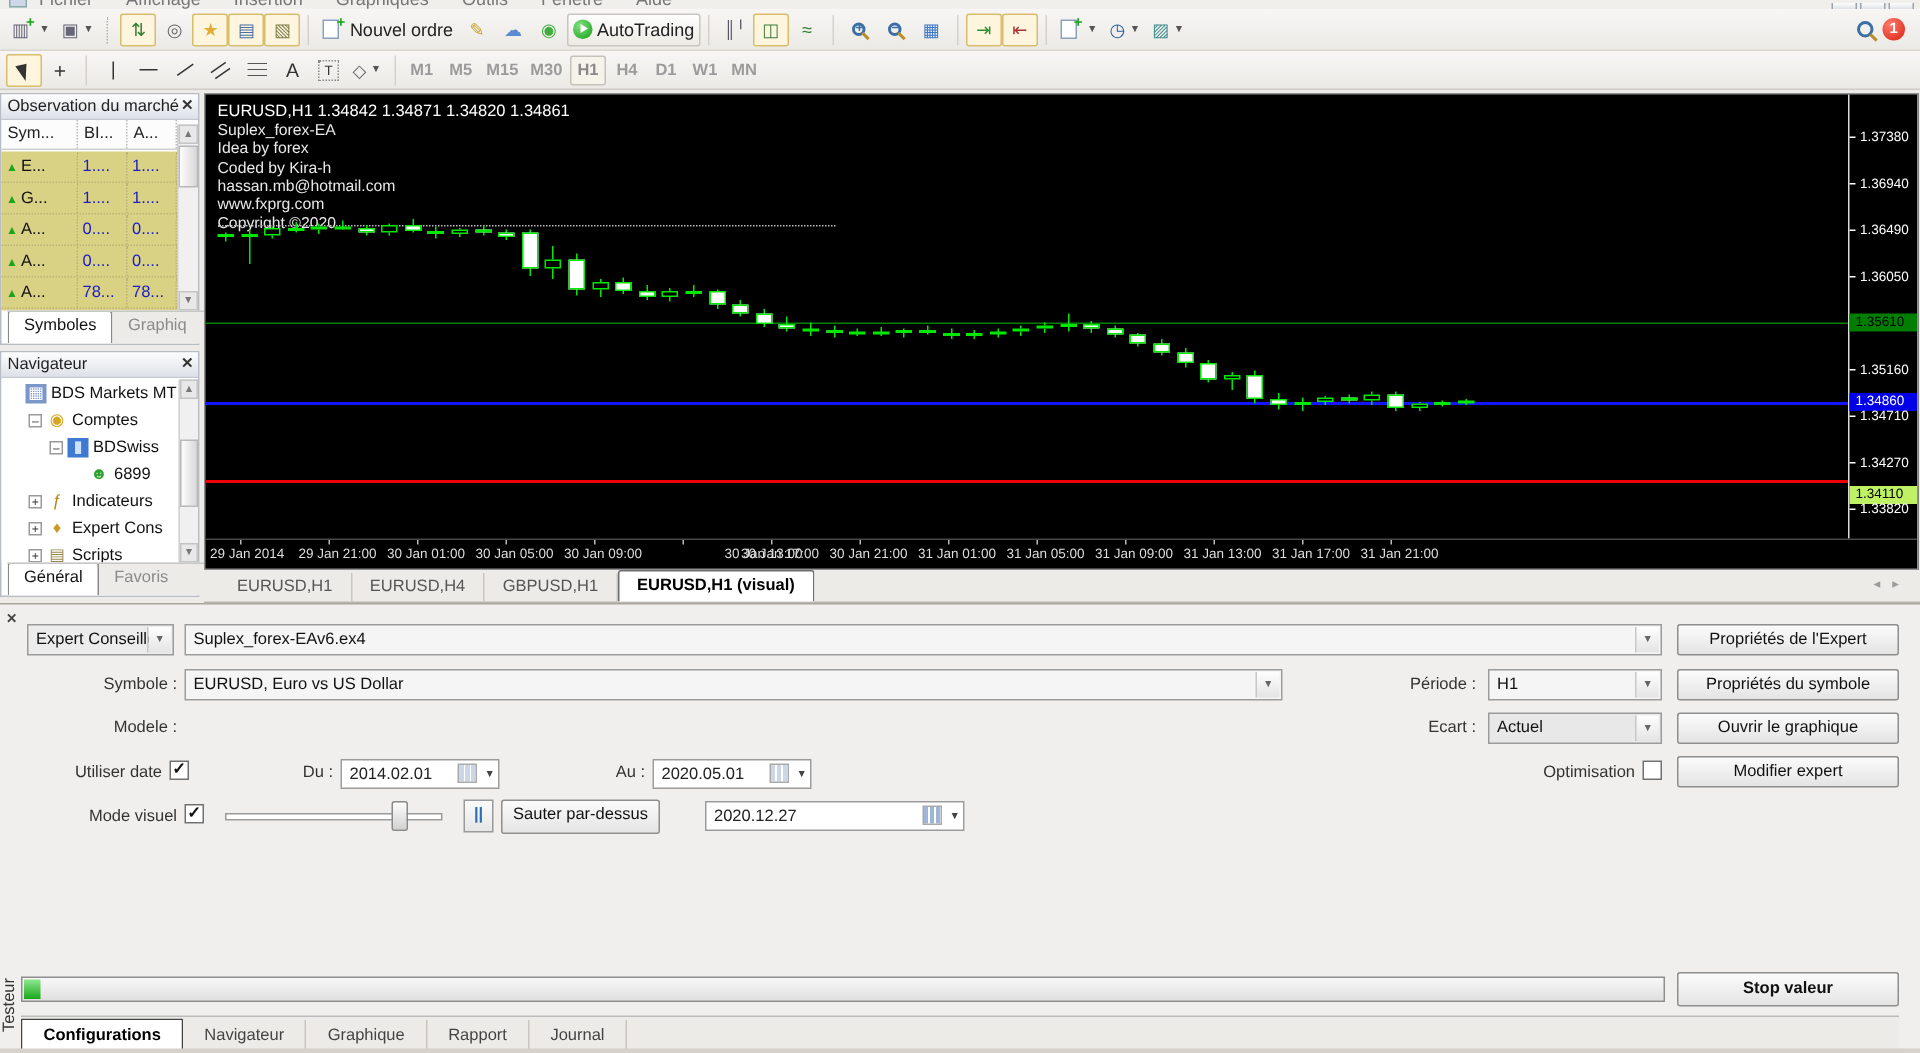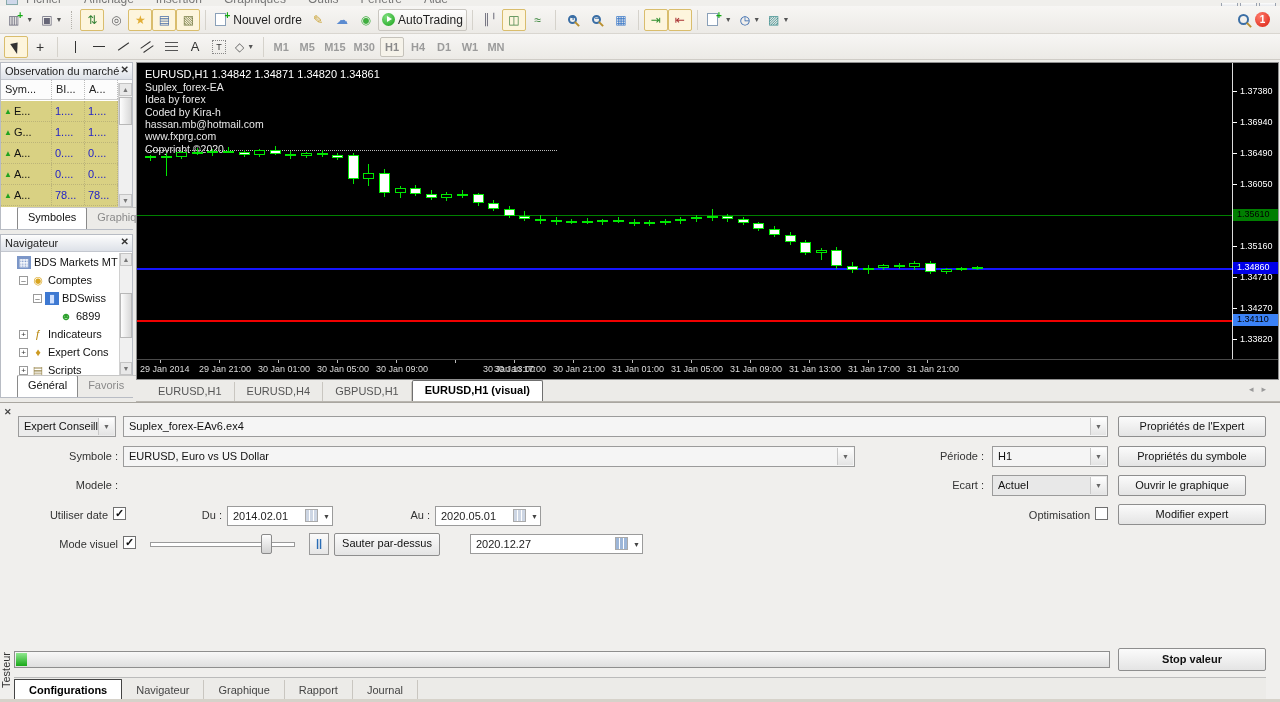--- a/index.html
+++ b/index.html
@@ -51,21 +51,21 @@
   .mwc-sym { width:51px; } .mwc-bid { width:33px; } .mwc-ask { width:33px; }
   #mw-rows { position:absolute; left:0; top:38px; width:119px; bottom:22px; background:#d9d183; }
   .mw-row { display:flex; height:21px; border-bottom:1px dotted #bcb478; align-items:center; }
   .mw-cell { font-size:11px; color:#1d1dc8; padding-left:3px; border-right:1px dotted #bcb478; height:100%; display:flex; align-items:center; }
   .mw-sym { width:51px; color:#111; }
   .mw-bid,.mw-ask { width:33px; }
   .mw-arrow { color:#1fa41f; font-size:8px; margin-right:2px; }
   .vscroll { position:absolute; right:0; width:14px; background:#f0f0f0; border-left:1px solid #d0d0d0; }
   .vscroll .arr { position:absolute; left:0; width:13px; height:13px; background:#e8e8e8; border:1px solid #c4c4c4; color:#777; font-size:7px; text-align:center; line-height:12px; }
   .vscroll .thumb { position:absolute; left:0; width:13px; background:linear-gradient(90deg,#fdfdfd,#d8d8d8); border:1px solid #b8b8b8; }
-  .ptabs { position:absolute; left:16px; bottom:0; width:100%; height:22px; background:#ecebe8; border-top:1px solid #c6c6c6; display:flex; font-size:11px; overflow:hidden; }
+  .ptabs { position:absolute; left:4px; bottom:0; width:100%; height:22px; background:#ecebe8; border-top:1px solid #c6c6c6; display:flex; font-size:11px; overflow:hidden; }
   .ptab { padding:3px 10px; color:#8a8a8a; white-space:nowrap; }
   .ptab.active { background:#fff; border:1px solid #8a8a8a; border-bottom:none; color:#111; margin-top:-1px; border-radius:2px 2px 0 0; }
 
   #navigator { left:0; top:234px; width:133px; height:164px; }
   #nav-tree { position:absolute; left:0; top:18px; right:13px; bottom:22px; overflow:hidden; background:#fff; }
   .nav-item { height:18px; display:flex; align-items:center; white-space:nowrap; font-size:11px; color:#111; }
   .exp { width:9px; height:9px; border:1px solid #9a9a9a; background:#fff; font-size:8px; line-height:7px; text-align:center; color:#333; margin-right:3px; flex:none; }
   .exp.none { border:none; background:transparent; }
   .nico { width:14px; height:13px; margin-right:3px; font-size:11px; line-height:13px; text-align:center; flex:none; display:inline-block; }
 
@@ -79,21 +79,21 @@
   .ctr-row { height:19px; font-size:12.5px; }
   #counters { position:absolute; top:16px; right:18px; text-align:right; }
   .ctr-label { display:inline-block; min-width:112px; text-align:right; }
   .ctr-val { display:inline-block; width:16px; margin-left:14px; text-align:right; font-weight:bold; }
   .ptick { position:absolute; left:0; width:100%; height:12px; color:#fff; font-size:9px; padding-left:7px; }
   .ptick::before { content:''; position:absolute; left:0; top:5px; width:4px; height:1px; background:#fff; }
   .ptick.hl { padding-left:4px; }
   .ptick.hl::before { display:none; }
   .ptick.green { background:#007e00; color:#000; }
   .ptick.blue { background:#0000e8; color:#fff; }
-  .ptick.red { background:#3b82f6; color:#000; }
+  .ptick.red { background:#bef264; color:#000;margin-top:10px; }
   .ttick { position:absolute; top:4px; color:#ddd; font-size:9px; white-space:nowrap; }
   .tdash { position:absolute; top:0; width:1px; height:3px; background:#bbb; }
   .lvl { position:absolute; }
   .wick { position:absolute; width:1px; background:#00e800; }
   .cbody { position:absolute; width:11px; border:1px solid #00e800; }
   .cbody.bear { background:#fff; }
   .cbody.bull { background:#000; }
   .cbody.doji { background:#00e800; border:none; height:2px !important; }
 
   
@@ -556,21 +556,21 @@
 
   <div class="tlabel" style="left:20px; top:43px; width:98px;">Symbole :</div>
   <div class="combo" style="left:123px; top:43px; width:732px;"><span>EURUSD, Euro vs US Dollar</span><span class="arr">▼</span></div>
   <div class="tlabel" style="left:900px; top:43px; width:84px;">Période :</div>
   <div class="combo" style="left:992px; top:43px; width:116px;"><span>H1</span><span class="arr">▼</span></div>
   <div class="tbutton" style="left:1118px; top:43px; width:148px;">Propriétés du symbole</div>
 
   <div class="tlabel" style="left:20px; top:72px; width:98px;">Modele :</div>
   <div class="tlabel" style="left:900px; top:72px; width:84px;">Ecart :</div>
   <div class="combo" style="left:992px; top:72px; width:116px; background:#e8e8e8;"><span>Actuel</span><span class="arr">▼</span></div>
-  <div class="tbutton" style="left:1118px; top:72px; width:128px;">Ouvrir le graphique</div>
+  <div class="tbutton" style="left:1118px; top:72px; width:148px;">Ouvrir le graphique</div>
 
   <div class="tlabel" style="left:20px; top:102px; width:88px;">Utiliser date</div>
   <div class="cbox" id="cb-usedate" style="left:113px; top:104px;">✓</div>
   <div class="tlabel" style="left:170px; top:102px; width:52px;">Du :</div>
   <div class="datefield" style="left:227px; top:103px; width:106px;"><span>2014.02.01</span><span class="cal"></span><span class="da">▼</span></div>
   <div class="tlabel" style="left:378px; top:102px; width:52px;">Au :</div>
   <div class="datefield" style="left:435px; top:103px; width:106px;"><span>2020.05.01</span><span class="cal"></span><span class="da">▼</span></div>
   <div class="tlabel" style="left:1000px; top:102px; width:90px;">Optimisation</div>
   <div class="cbox" id="cb-optim" style="left:1095px; top:104px;"></div>
   <div class="tbutton" style="left:1118px; top:101px; width:148px;">Modifier expert</div>

